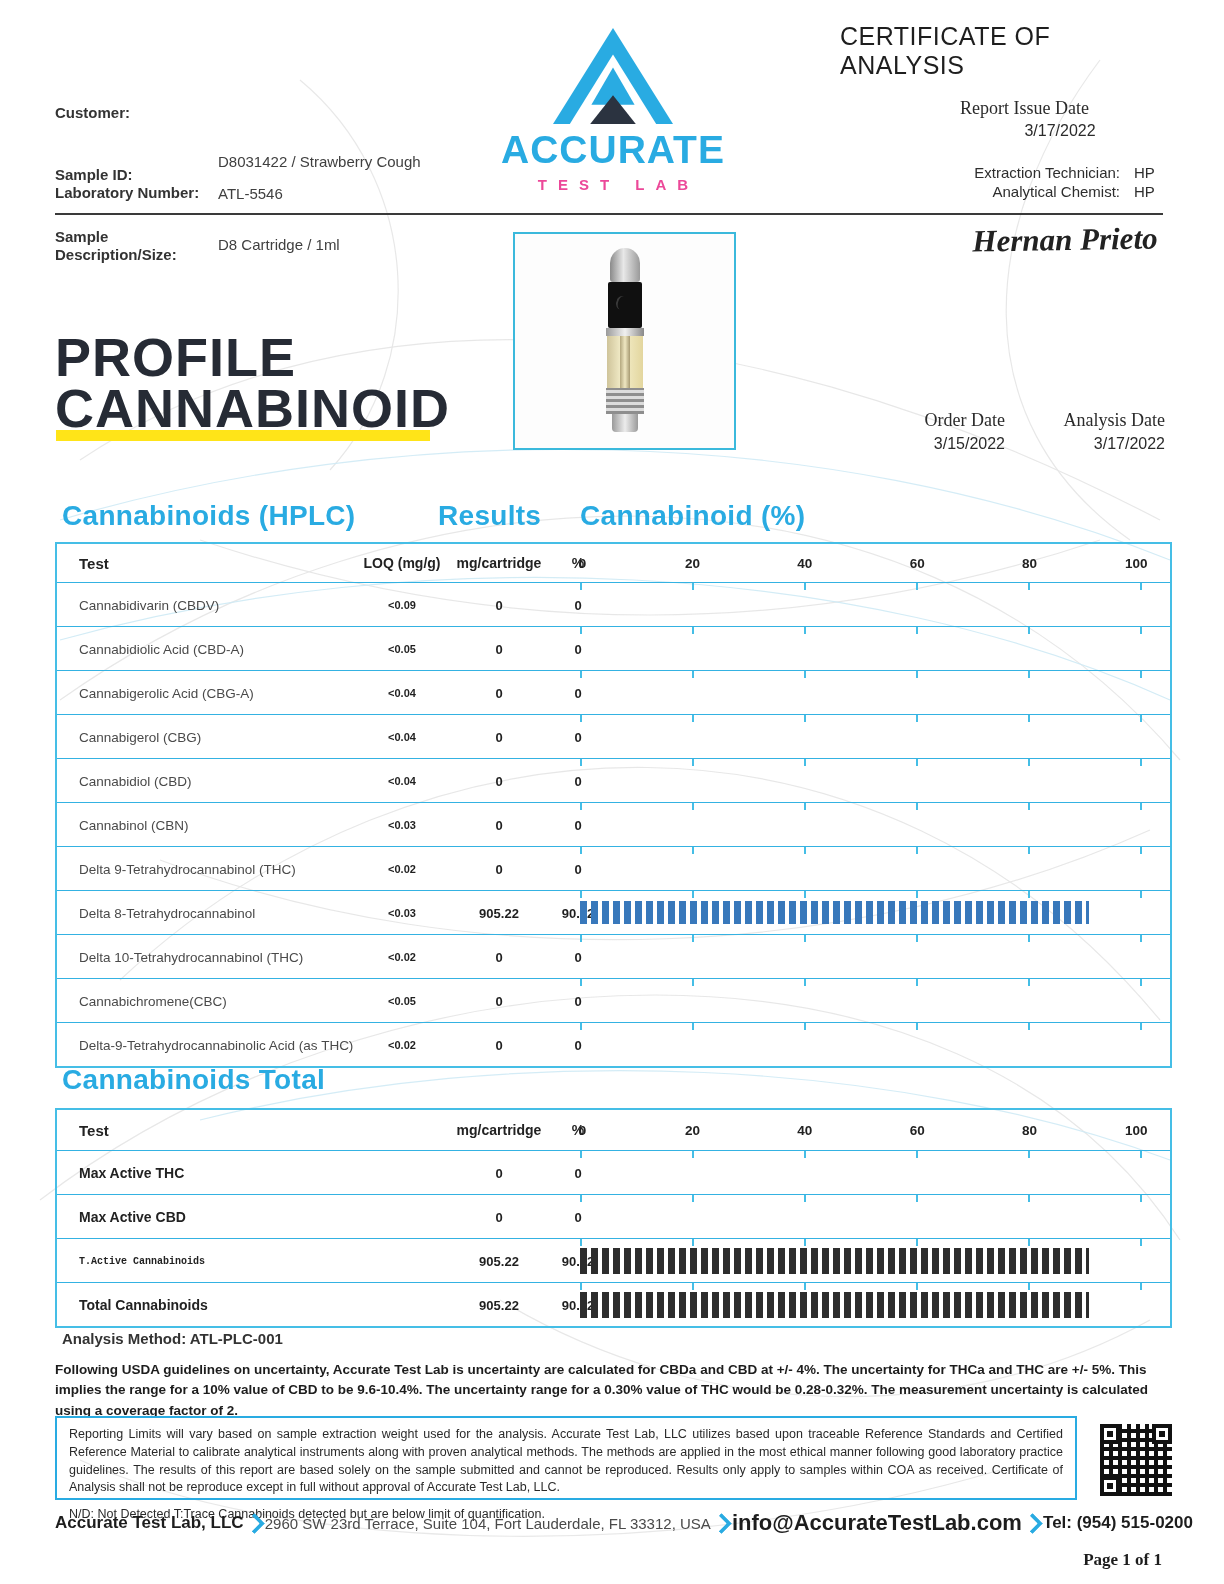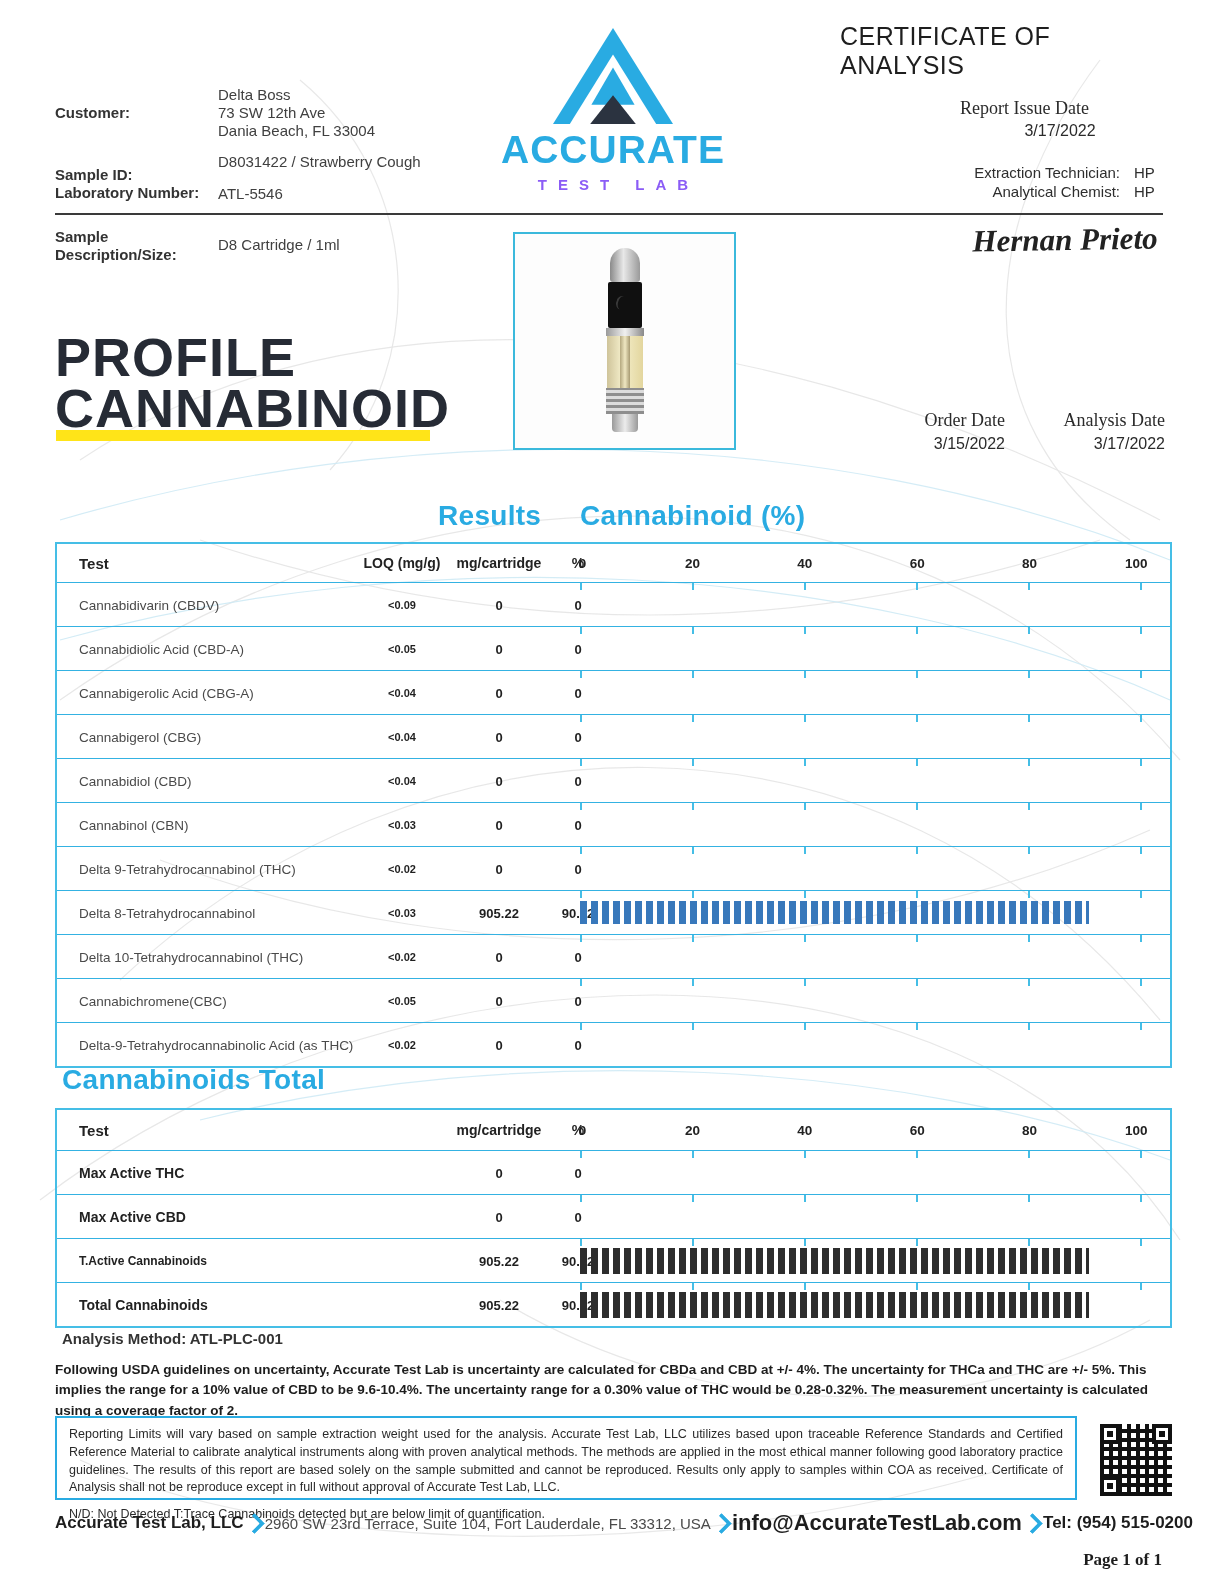--- a/index.html
+++ b/index.html
@@ -10,21 +10,21 @@
   
   #wm{position:absolute;inset:0;pointer-events:none;}
   
   .lbl{font-weight:bold;font-size:15px;color:#333;}
   .val{font-size:15px;color:#404040;}
   #cert-title{left:840px;top:22px;width:330px;font-size:25px;letter-spacing:.5px;color:#1e1e1e;}
   #logo-tri{left:553px;top:28px;}
   #brand{left:478px;top:128px;width:270px;text-align:center;font-size:39px;font-weight:800;
          color:#29ABE2;letter-spacing:1px;}
   #brand-sub{left:478px;top:176px;width:270px;text-align:center;font-size:15px;font-weight:600;
-         color:#8b5cf6;letter-spacing:11px;text-indent:11px;}
+         color:#ec4899;letter-spacing:11px;text-indent:11px;}
   #rid-label{left:960px;top:98px;width:200px;font-size:18px;color:#2b2b2b;}
   #rid-value{left:960px;top:122px;width:200px;text-align:center;font-size:16px;color:#2b2b2b;}
   .tech-row{font-size:15px;color:#2e2e2e;}
   #hdr-rule{left:55px;top:213px;width:1108px;height:0;border-top:2.5px solid #3a3a3a;}
   #signature{left:940px;top:222px;width:250px;text-align:center;font-family:"Liberation Serif",serif;
              font-style:italic;font-weight:bold;font-size:31px;color:#222;transform:rotate(-1deg);}
   
   #page-title{left:55px;top:332px;font-size:54px;line-height:.94;font-weight:800;color:#262b35;letter-spacing:1px;}
   #title-underline{left:56px;top:430px;width:374px;height:11px;background:#FFE418;}
   
@@ -112,25 +112,20 @@
       <path d="M80 1460 C 300 1560, 700 1560, 1000 1470"></path>
     </g>
     <g stroke="#cfeaf5" stroke-width="1.2" opacity="0.9">
       <path d="M60 520 C 400 420, 820 420, 1170 560"></path>
       <path d="M60 640 C 420 540, 860 560, 1170 700"></path>
       <path d="M200 1120 C 520 1040, 900 1060, 1170 1160"></path>
     </g>
   </svg>
 
   <div class="abs lbl" style="left:55px;top:104px;">Customer:</div>
-  <div class="abs val" style="left:218px;top:86px;line-height:18px;">
-    <div>Delta Boss</div>
-    <div>73 SW 12th Ave</div>
-    <div>Dania Beach, FL 33004</div>
-  </div>
   <div class="abs val" style="left:218px;top:153px;">D8031422 / Strawberry Cough</div>
   <div class="abs lbl" style="left:55px;top:166px;">Sample ID:</div>
   <div class="abs lbl" style="left:55px;top:184px;">Laboratory Number:</div>
   <div class="abs val" style="left:218px;top:185px;">ATL-5546</div>
 
   <svg class="abs" id="logo-tri" width="120" height="96" viewBox="0 0 100 80">
     <polygon points="50,0 100,80 0,80" fill="#29ABE2"></polygon>
     <polygon points="50,22 86,80 14,80" fill="#ffffff"></polygon>
     <polygon points="50,33 68,64 32,64" fill="#29ABE2"></polygon>
     <polygon points="50,56 69,80 31,80" fill="#2b3340"></polygon>
@@ -173,20 +168,21 @@
 
   <div class="abs date-block" style="left:845px;top:410px;">
     <div class="date-lbl serif">Order Date</div>
     <div class="date-val">3/15/2022</div>
   </div>
   <div class="abs date-block" style="left:1005px;top:410px;">
     <div class="date-lbl serif">Analysis Date</div>
     <div class="date-val">3/17/2022</div>
   </div>
 
+  <div class="abs sec-title" style="left:62px;top:500px;">Cannabinoids (HPLC)</div>
   <div class="abs sec-title" style="left:438px;top:500px;">Results</div>
   <div class="abs sec-title" style="left:580px;top:500px;">Cannabinoid (%)</div>
 
   <div class="coa-table" style="top:542px;">
     <div class="t-header" style="height:38px;">
       <div class="cell h-test">Test</div>
       <div class="cell h-num" style="left:300px;width:90px;text-align:center;">LOQ (mg/g)</div>
       <div class="cell h-num" style="left:392px;width:100px;text-align:center;">mg/cartridge</div>
       <div class="cell h-num" style="left:496px;width:50px;text-align:center;">%</div>
       <div class="h-chart">
@@ -326,21 +322,21 @@
     </div>
     <div class="t-row">
       <div class="cell c-test" style="font-weight:bold;font-size:14px;color:#222;">Max Active CBD</div>
       <div class="cell c-mg">0</div>
       <div class="cell c-pct">0</div>
       <div class="c-chart">
           <div class="bar bar-dark" style="width: 0%;"></div>
         </div>
     </div>
     <div class="t-row">
-      <div class="cell c-test" style="font-weight:bold;font-size:12px;color:#222;">T.Active Cannabinoids</div>
+      <div class="cell c-test" style="font-weight:bold;font-size:10px;color:#222;font-family:Liberation Mono, monospace;">T.Active Cannabinoids</div>
       <div class="cell c-mg">905.22</div>
       <div class="cell c-pct">90.52</div>
       <div class="c-chart">
           <div class="bar bar-dark" style="width: 90.52%;"></div>
         </div>
     </div>
     <div class="t-row">
       <div class="cell c-test" style="font-weight:bold;font-size:14px;color:#222;">Total Cannabinoids</div>
       <div class="cell c-mg">905.22</div>
       <div class="cell c-pct">90.52</div>

